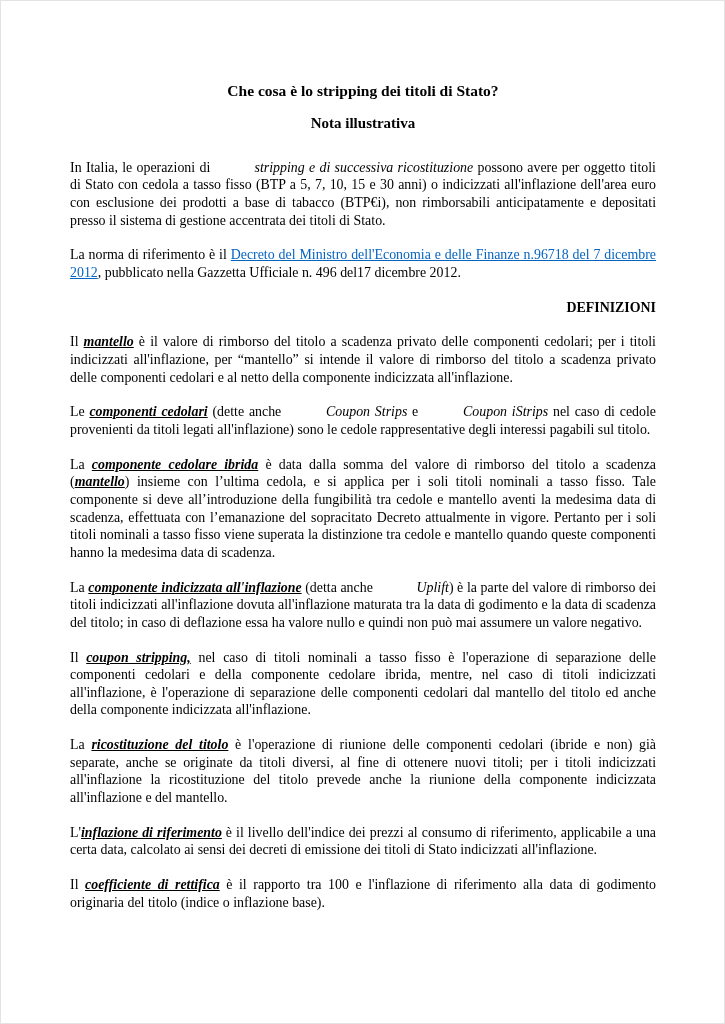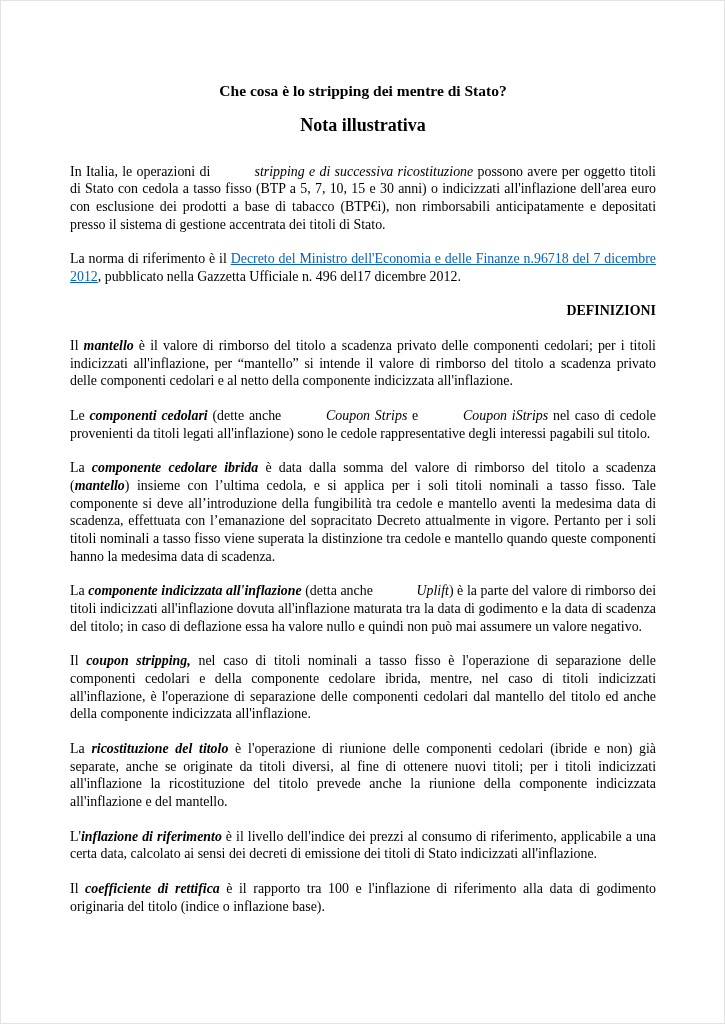--- a/index.html
+++ b/index.html
@@ -24,45 +24,45 @@
     line-height: 1.27;
     color: #000000;
   }
   .title {
     font-size: 15.5px;
     font-weight: bold;
     text-align: center;
     margin: 0 0 13px 0;
   }
   .subtitle {
-    font-size: 18px;
+    font-size: 15px;
     font-weight: bold;
     text-align: center;
     margin: 0 0 26px 0;
   }
   .para {
     text-align: justify;
     margin: 0 0 17px 0;
   }
   .heading {
     font-weight: bold;
     text-align: right;
     margin: 10px 0 17px 0;
   }
   .run-normal { font-weight: normal; font-style: normal; font-family: Liberation Serif, serif; }
   .run-bold { font-weight: normal; }
   .run-italic { font-style: italic; margin-left: 40px; }
-  .run-bold-italic { font-weight: bold; font-style: italic; }
+  .run-bold-italic { font-weight: bold; font-style: italic; text-decoration: underline; }
   a.run-link { text-decoration: underline; cursor: pointer; }
 </style>
 </head>
 <body>
 
 <div class="page">
-  <h1 class="title">Che cosa è lo stripping dei mentre di Stato?</h1>
+  <h1 class="title">Che cosa è lo stripping dei titoli di Stato?</h1>
   <h2 class="subtitle">Nota illustrativa</h2>
   <div class="body-text">
       <p class="para"><span class="run-normal">In Italia, le operazioni di </span><span class="run-italic">stripping e di successiva ricostituzione</span><span class="run-normal"> possono avere per oggetto titoli di Stato con cedola a tasso fisso </span><span class="run-bold">(BTP a 5, 7, 10, 15 e 30 anni)</span><span class="run-normal"> o indicizzati all'inflazione dell'area euro con esclusione dei prodotti a base di tabacco </span><span class="run-bold">(BTP€i)</span><span class="run-normal">, non rimborsabili anticipatamente e depositati presso il sistema di gestione accentrata dei titoli di Stato.</span></p>
       <p class="para"><span class="run-normal">La norma di riferimento è il </span><a href="#" class="run-link" style="color: rgb(5, 99, 193);">Decreto del Ministro dell'Economia e delle Finanze n.96718 del 7 dicembre 2012</a><span class="run-normal">, pubblicato nella Gazzetta Ufficiale n. 496 del17 dicembre 2012.</span></p>
       <p class="heading">DEFINIZIONI</p>
       <p class="para"><span class="run-normal">Il </span><span class="run-bold-italic">mantello</span><span class="run-normal"> è il valore di rimborso del titolo a scadenza privato delle componenti cedolari; per i titoli indicizzati all'inflazione, per “mantello” si intende il valore di rimborso del titolo a scadenza privato delle componenti cedolari e al netto della componente indicizzata all'inflazione.</span></p>
       <p class="para"><span class="run-normal">Le </span><span class="run-bold-italic">componenti cedolari</span><span class="run-normal"> (dette anche </span><span class="run-italic">Coupon Strips</span><span class="run-normal"> e </span><span class="run-italic">Coupon iStrips</span><span class="run-normal"> nel caso di cedole provenienti da titoli legati all'inflazione) sono le cedole rappresentative degli interessi pagabili sul titolo.</span></p>
       <p class="para"><span class="run-normal">La </span><span class="run-bold-italic">componente cedolare ibrida</span><span class="run-normal"> è data dalla somma del valore di rimborso del titolo a scadenza (</span><span class="run-bold-italic">mantello</span><span class="run-normal">) insieme con l’ultima cedola, e si applica per i soli titoli nominali a tasso fisso. Tale componente si deve all’introduzione della fungibilità tra cedole e mantello aventi la medesima data di scadenza, effettuata con l’emanazione del sopracitato Decreto attualmente in vigore. Pertanto per i soli titoli nominali a tasso fisso viene superata la distinzione tra cedole e mantello quando queste componenti hanno la medesima data di scadenza.</span></p>
       <p class="para"><span class="run-normal">La </span><span class="run-bold-italic">componente indicizzata all'inflazione</span><span class="run-normal"> (detta anche </span><span class="run-italic">Uplift</span><span class="run-normal">) è la parte del valore di rimborso dei titoli indicizzati all'inflazione dovuta all'inflazione maturata tra la data di godimento e la data di scadenza del titolo; in caso di deflazione essa ha valore nullo e quindi non può mai assumere un valore negativo.</span></p>
       <p class="para"><span class="run-normal">Il </span><span class="run-bold-italic">coupon stripping,</span><span class="run-normal"> nel caso di titoli nominali a tasso fisso è l'operazione di separazione delle componenti cedolari e della componente cedolare ibrida, mentre, nel caso di titoli indicizzati all'inflazione, è l'operazione di separazione delle componenti cedolari dal mantello del titolo ed anche della componente indicizzata all'inflazione.</span></p>

